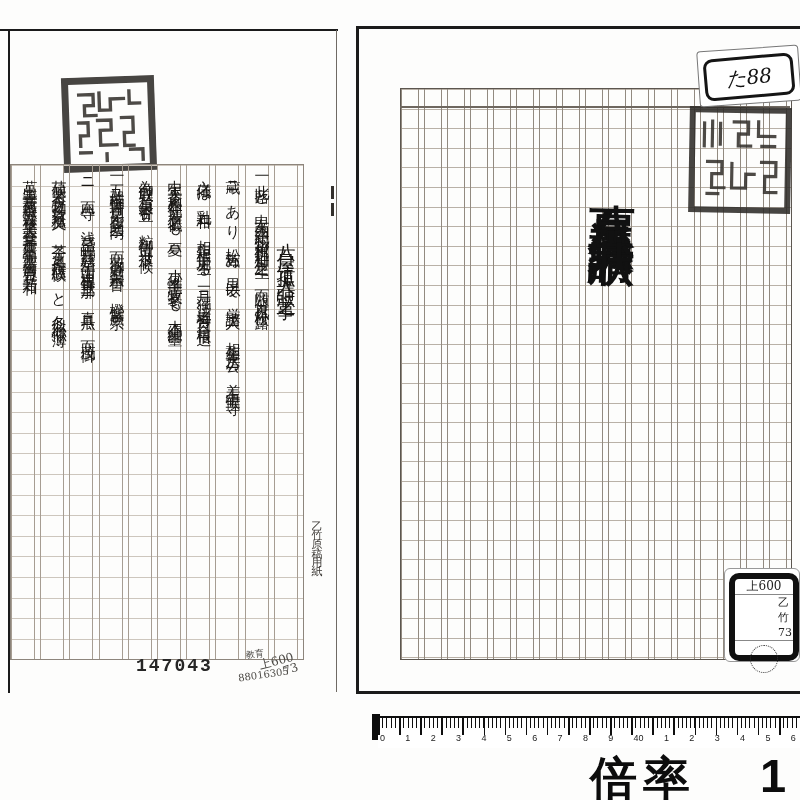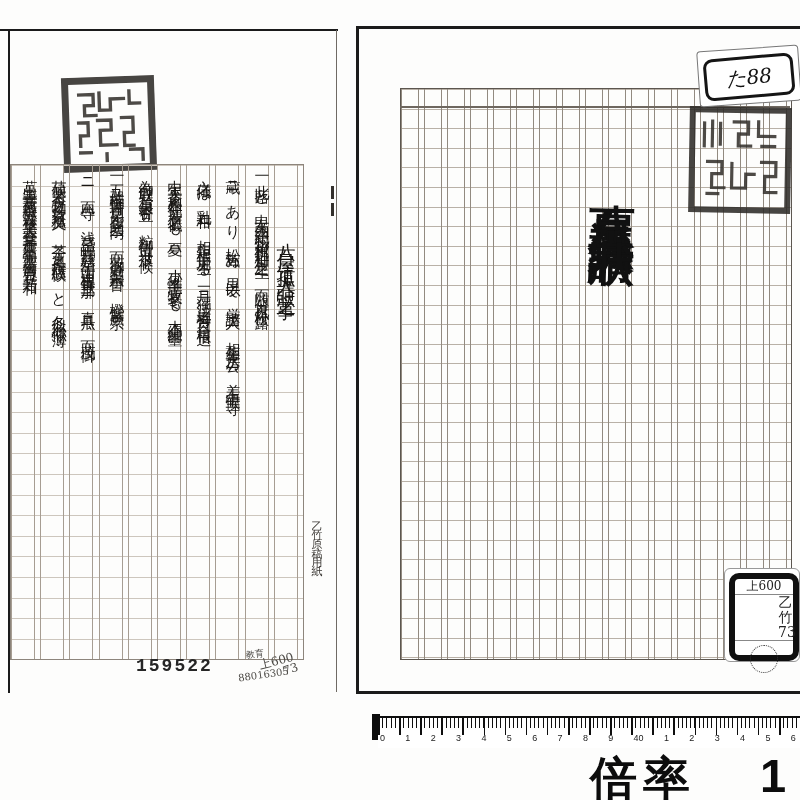--- a/index.html
+++ b/index.html
@@ -36,21 +36,21 @@
     border-radius:9px;display:flex;align-items:center;justify-content:center;
     font-style:italic;font-size:20px;font-family:"DejaVu Serif",serif;color:#111;transform:rotate(-1deg);}
   .accession{position:absolute;left:136px;top:656px;font-family:"Liberation Mono",monospace;
     font-weight:bold;font-size:18px;letter-spacing:2px;color:#262626;}
   .pencil{position:absolute;color:#4c4a46;font-family:"DejaVu Serif",serif;}
   .sticker-outer{position:absolute;left:724px;top:568px;width:74px;height:92px;
     border:1px solid #999;border-radius:6px;background:#fff;}
   .sticker{position:absolute;left:4px;top:4px;width:58px;height:76px;border:6px solid #101010;
     border-radius:10px;background:#fff;font-family:"DejaVu Serif",serif;color:#222;}
   .sticker .row1{font-size:12px;text-align:center;border-bottom:1px solid #888;line-height:15px;}
-  .sticker .row2{font-size:14px;text-align:center;border-bottom:1px solid #888;line-height:15px;padding-left:43px;}
+  .sticker .row2{font-size:11px;border-bottom:1px solid #888;line-height:15px;padding-left:43px;}
   .sticker .circle{width:26px;height:26px;border:1.6px dotted #333;border-radius:50%;margin:4px auto 0;}
   
   .ruler{position:absolute;left:378px;top:716px;width:422px;height:30px;background:#fff;
     border-top:2.5px solid #0e0e0e;}
   .ruler .ticks{position:absolute;left:0;top:0;width:100%;height:18px;
     background-image:
       repeating-linear-gradient(to right,#0e0e0e 0 1.6px,transparent 1.6px 21.1px),
       repeating-linear-gradient(to right,#0e0e0e 0 1px,transparent 1px 4.22px);
     background-size:100% 17px,100% 10px;background-repeat:no-repeat;}
   .ruler .nums{position:absolute;left:2px;top:15px;width:416px;display:flex;
@@ -84,21 +84,21 @@
   <div class="vcol hand" style="left:184px;">之儀は乳柑ニ相定根芋堀生る三月ゟ獨活之梅月百合根迫</div>
   <div class="vcol hand" style="left:155px;">中年参蒽相究仕着之儀も夏ハ小豆惟子壹牧冬も木綿菌臺</div>
   <div class="vcol hand" style="left:126px;">為御取替与銀杏五ヶ粒御借可被下候</div>
   <div class="vcol hand" style="left:97px;">一五架様御菁切昆布之宗門ニ而茨御壁梨宗旨ハ橙紫蕨宗</div>
   <div class="vcol hand" style="left:68px;">ニ而寺ハ浅草三嶋莒慈姑芋山蓮根寺旦那ニ真瓜ニ而茂御</div>
   <div class="vcol hand" style="left:39px;">茄候若香之物麸這孤又ハ芥子之鼻按紋候いと冬似絲似薄</div>
   <div class="vcol hand" style="left:10px;">萵土筆蘘荷蕃椒菠薐草芙蓉葉芹黄蘿蔔干蘿蔔贋皃豆若和</div>
 
   <div class="vcol brand" style="left:303px;top:512px;width:20px;">乙竹原稿用紙</div>
 
-  <div class="accession">159522</div>
+  <div class="accession">147043</div>
   <div class="pencil" style="left:246px;top:648px;font-size:9px;transform:rotate(-6deg);">教育</div>
   <div class="pencil" style="left:259px;top:653px;font-size:12px;transform:rotate(-14deg);">上600</div>
   <div class="pencil" style="left:238px;top:669px;font-size:10px;transform:rotate(-8deg);">88016305</div>
   <div class="pencil" style="left:283px;top:662px;font-size:12px;transform:rotate(-18deg);">73</div>
 
   <div class="line" style="left:357px;top:26px;width:443px;height:3px;"></div>
   <div class="line" style="left:356px;top:26px;width:3px;height:668px;"></div>
   <div class="line" style="left:357px;top:691px;width:443px;height:3px;"></div>
 
   <div class="rp-grid"></div>

